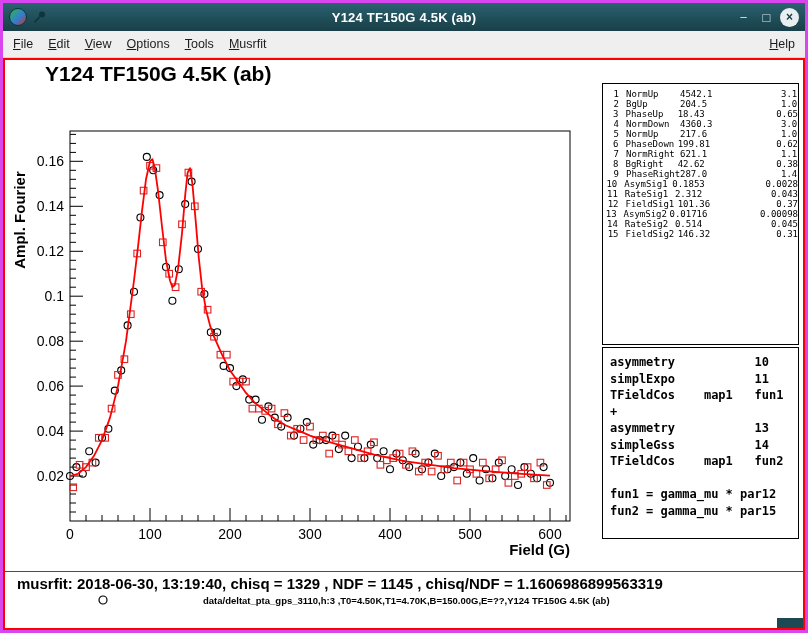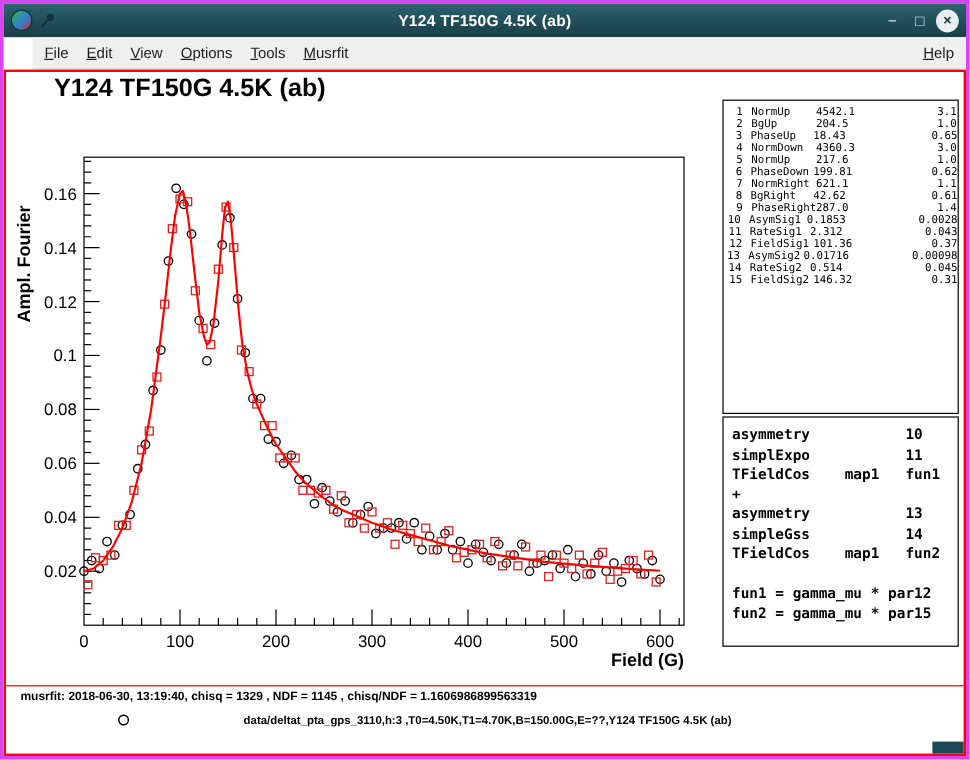--- a/index.html
+++ b/index.html
@@ -15,21 +15,21 @@
     border:1px solid #10343c;}
   .tb-title{position:absolute;left:0;right:0;text-align:center;font-size:13px;
     font-weight:bold;letter-spacing:.2px;}
   .tb-buttons{position:absolute;right:6px;top:0;height:28px;display:flex;align-items:center;gap:4px;z-index:2;}
   .tb-btn{width:19px;height:19px;display:flex;align-items:center;justify-content:center;
     font-size:13px;color:#d4e2e6;cursor:default;user-select:none;}
   .tb-btn.close{background:#e9eff1;color:#143742;border-radius:50%;font-size:12px;font-weight:bold;}
   
   .menubar{position:absolute;top:28px;left:0;right:0;height:27px;background:#efefef;
     display:flex;align-items:center;padding:0 10px;box-sizing:border-box;
-    font-size:12.5px;color:#1c1c1c;border-bottom:1px solid #d7d7d7;margin-left:24px;}
+    font-size:12.5px;color:#1c1c1c;border-bottom:1px solid #d7d7d7;}
   .menu-left{display:flex;gap:15px;}
   .menu-item{cursor:default;}
   .menu-help{margin-left:auto;text-align:center;}
   
   .canvas{position:absolute;top:55px;left:0;right:0;bottom:0;background:#fff;
     border:2px solid #ff0000;box-sizing:border-box;}
   .canvas-inner{position:absolute;inset:0;}
   .plot-title{position:absolute;left:40px;top:2px;font-size:21px;font-weight:bold;color:#000;}
   #plot-svg{position:absolute;left:0;top:0;}
   
@@ -41,21 +41,21 @@
   .prow .pname{margin-left:7px;width:54px;}
   .prow .pval{width:70px;}
   .prow .perr{flex:1;margin-left:31px;}
   
   .theory-box{position:absolute;left:597px;top:287px;width:197px;height:192px;
     border:1px solid #000;background:#fff;box-sizing:border-box;margin:0;
     padding:6px 0 0 7px;font:bold 12px "DejaVu Sans Mono",monospace;
     line-height:16.5px;color:#000;white-space:pre;overflow:hidden;}
   
   .pad-divider{position:absolute;left:0;right:0;top:511px;border-top:1px solid #ff0000;}
-  .stats-line{position:absolute;left:12px;top:515px;font-size:10px;font-weight:bold;color:#000;white-space:nowrap;}
+  .stats-line{position:absolute;left:12px;top:515px;font-size:15px;font-weight:bold;color:#000;white-space:nowrap;}
   .legend-row{position:absolute;left:92px;height:14px;display:flex;align-items:flex-end;}
   .lg-marker{flex:none;}
   .lg-label{margin-left:94px;font-size:9.5px;font-weight:bold;color:#000;white-space:nowrap;}
   .resize-grip{position:absolute;right:0;bottom:0;width:26px;height:10px;background:#1d4954;}
 </style>
 </head>
 <body>
 
 <div class="window">
 
@@ -388,21 +388,21 @@
           <div class="prow">
             <span class="pn">7</span>
             <span class="pname">NormRight</span>
             <span class="pval">621.1</span>
             <span class="perr">1.1</span>
           </div>
           <div class="prow">
             <span class="pn">8</span>
             <span class="pname">BgRight</span>
             <span class="pval">42.62</span>
-            <span class="perr">0.61</span>
+            <span class="perr">0.38</span>
           </div>
           <div class="prow">
             <span class="pn">9</span>
             <span class="pname">PhaseRight</span>
             <span class="pval">287.0</span>
             <span class="perr">1.4</span>
           </div>
           <div class="prow">
             <span class="pn">10</span>
             <span class="pname">AsymSig1</span>

